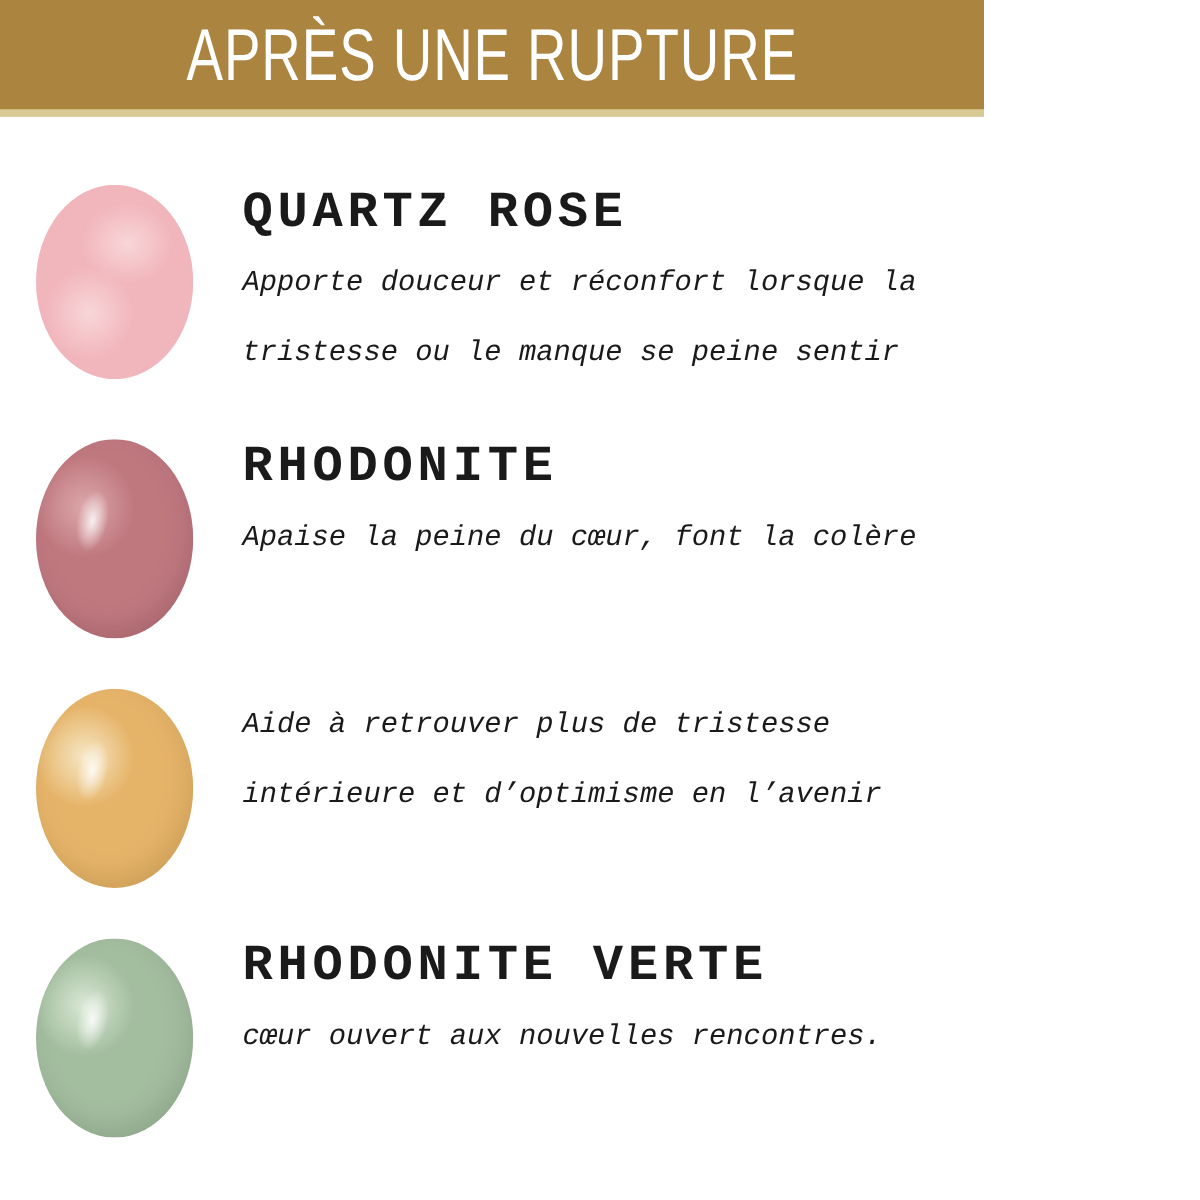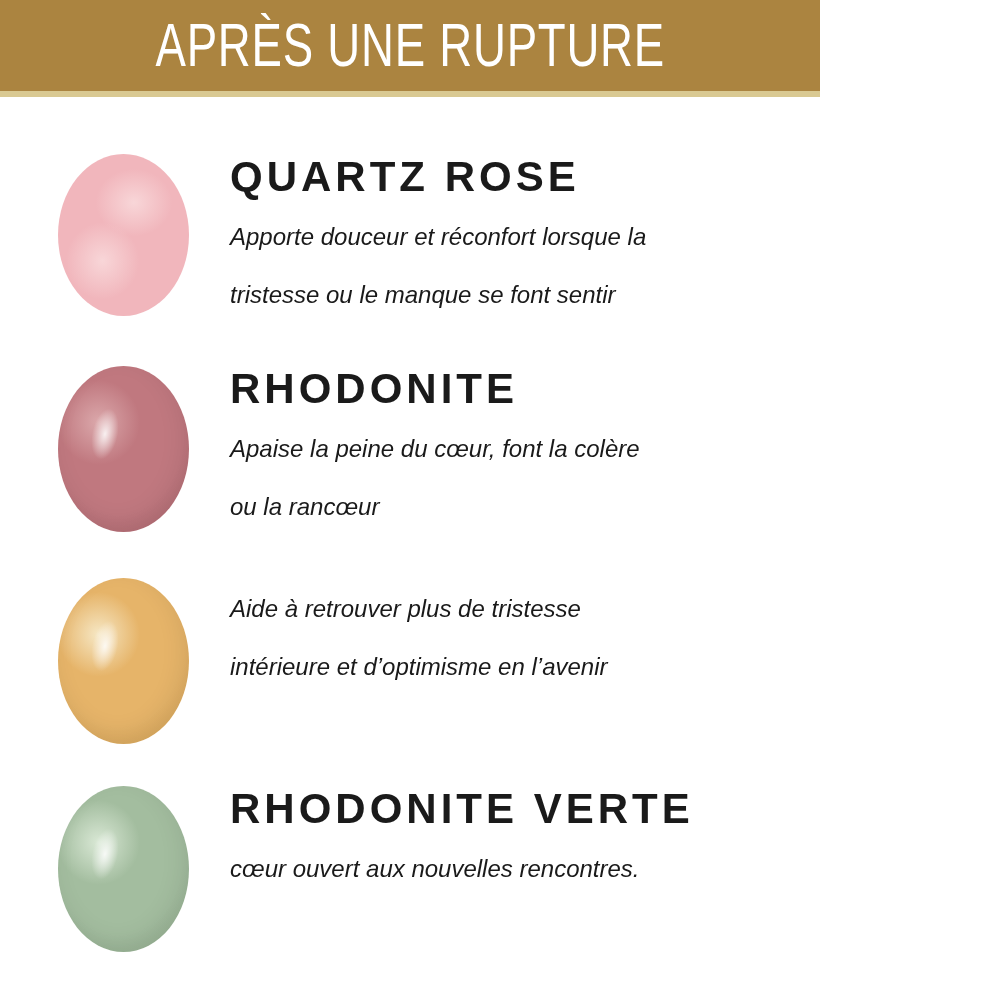--- a/index.html
+++ b/index.html
@@ -24,21 +24,22 @@
   .header h1 {
     font-size: 60px;
     font-weight: 400;
     color: #ffffff;
     letter-spacing: 1px;
     white-space: nowrap;
     transform: scaleX(0.76) scaleY(1.02);
     transform-origin: center;
   }
   .stone-list {
-    padding: 57px 30px 0 58px;
+    padding: 57px 30px 0 30px;
+    font-family: Liberation Mono, monospace;
   }
   .section {
     display: flex;
     align-items: flex-start;
     margin-bottom: 42px;
   }
   .stone {
     width: 131px;
     height: 166px;
     border-radius: 50%;
@@ -100,30 +101,29 @@
     <h1 style="color: rgb(255, 255, 255);">APRÈS UNE RUPTURE</h1>
   </header>
 
   <main class="stone-list">
 
     <section class="section">
       <div class="stone stone-0" style="--base: #f1b6bc; --edge: #e9a2aa; --hl: #f8d6d8;"></div>
       <div class="text-block">
         <h2 class="stone-name">QUARTZ ROSE</h2>
         <div class="desc-line">Apporte douceur et réconfort lorsque la</div>
-        <div class="desc-line">tristesse ou le manque se font sentir</div>
+        <div class="desc-line">tristesse ou le manque se peine sentir</div>
       </div>
     </section>
 
     <section class="section">
       <div class="stone stone-1" style="--base: #c0787f; --edge: #98515c; --hl: #dba8ab;"></div>
       <div class="text-block">
         <h2 class="stone-name">RHODONITE</h2>
         <div class="desc-line">Apaise la peine du cœur, font la colère</div>
-        <div class="desc-line">ou la rancœur</div>
       </div>
     </section>
 
     <section class="section">
       <div class="stone stone-2" style="--base: #e6b469; --edge: #c6913e; --hl: #f6e7c4;"></div>
       <div class="text-block">
         <div class="desc-line">Aide à retrouver plus de tristesse</div>
         <div class="desc-line">intérieure et d’optimisme en l’avenir</div>
       </div>
     </section>

